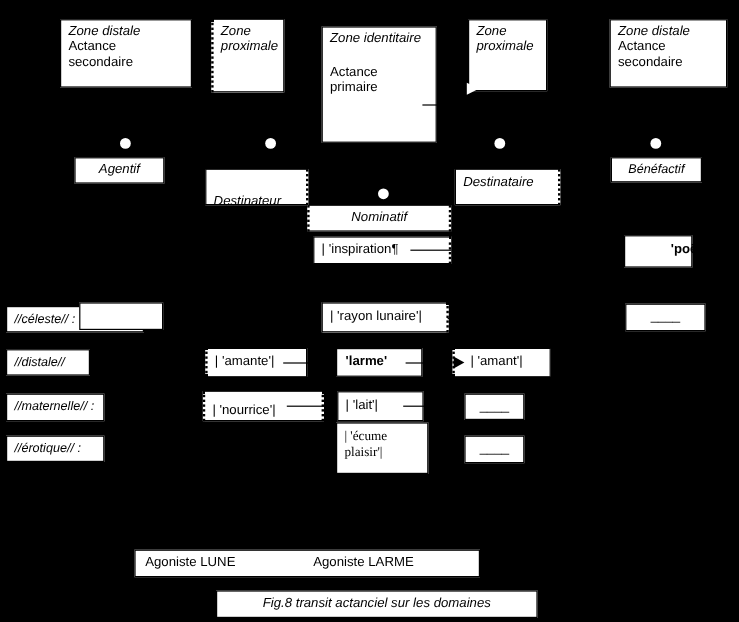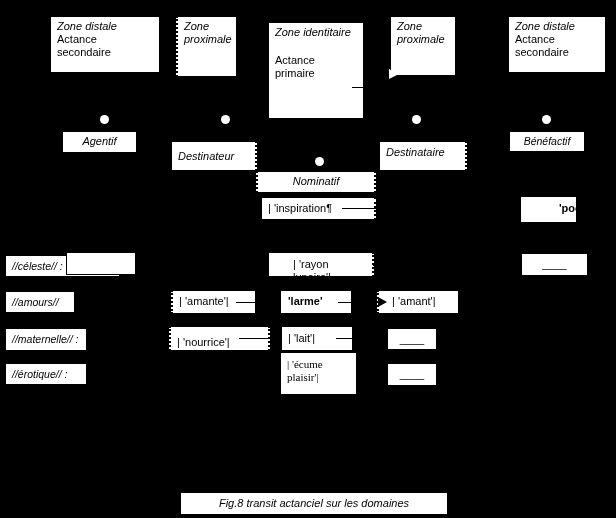--- a/index.html
+++ b/index.html
@@ -83,21 +83,21 @@
   <div class="dot" style="left:221px;top:115px;"></div>
   <div class="dot" style="left:412px;top:115px;"></div>
   <div class="dot" style="left:542px;top:115px;"></div>
   <div class="dot" style="left:315px;top:157px;"></div>
 
   <div class="box" style="left:62px;top:131px;width:75px;height:22px;">
     <span class="pad ctr i">Agentif</span>
   </div>
 
   <div class="box dotR" style="left:171px;top:141px;width:86px;height:30px;">
-    <span class="pad i" style="padding-top:8px;">Destinateur</span>
+    <span class="pad i" style="padding-top:20px;">Destinateur</span>
   </div>
 
   <div class="box dotR" style="left:379px;top:141px;width:88px;height:30px;">
     <span class="pad i" style="padding-top:4px;">Destinataire</span>
   </div>
 
   <div class="box" style="left:509px;top:131px;width:76px;height:21px;">
     <span class="pad ctr i tiny">Bénéfactif</span>
   </div>
 
@@ -115,30 +115,30 @@
   </div>
 
   <div class="box" style="left:5px;top:255px;width:115px;height:22px;">
     <span class="pad i" style="font-size:10.5px;padding-top:4px;">//céleste// :</span>
   </div>
   <div class="box" style="left:66px;top:252px;width:70px;height:23px;">
     <span class="pad b" style="padding-top:4px;padding-left:7px;margin-top:40px;">lune'</span>
   </div>
 
   <div class="box dotR" style="left:268px;top:252px;width:106px;height:25px;">
-    <span class="pad" style="padding-top:5px;margin-left:18px;">| 'rayon lunaire'|</span>
+    <span class="pad" style="padding-top:5px;">| 'rayon lunaire'|</span>
   </div>
   <div class="ln" style="left:373px;top:265px;width:28px;"></div>
 
   <div class="box" style="left:521px;top:253px;width:67px;height:23px;">
     <span class="pad ctr" style="padding-top:4px;">____</span>
   </div>
 
   <div class="box" style="left:5px;top:291px;width:70px;height:22px;">
-    <span class="pad i" style="font-size:10.5px;padding-top:4px;">//amours//</span>
+    <span class="pad i" style="font-size:10.5px;padding-top:4px;">//distale//</span>
   </div>
 
   <div class="box dotL" style="left:171px;top:290px;width:85px;height:24px;">
     <span class="pad" style="padding-top:4px;">| 'amante'|</span>
   </div>
   <div class="ln" style="left:236px;top:302px;width:26px;"></div>
 
   <div class="box" style="left:280px;top:290px;width:72px;height:24px;">
     <span class="pad b" style="padding-top:4px;padding-left:7px;">'larme'</span>
   </div>
@@ -175,19 +175,23 @@
     <span class="pad" style="padding-top:5px;">
       <span style="display:block;">| 'écume</span>
       <span style="display:block;">plaisir'|</span>
     </span>
   </div>
 
   <div class="box" style="left:387px;top:363px;width:50px;height:23px;">
     <span class="pad ctr" style="padding-top:4px;">____</span>
   </div>
 
+  <div class="box" style="left:112px;top:458px;width:288px;height:23px;">
+    <span style="position:absolute;left:8px;top:4px;">Agoniste LUNE</span>
+    <span style="position:absolute;left:148px;top:4px;">Agoniste LARME</span>
+  </div>
 
 
   <div class="box" style="left:180px;top:492px;width:268px;height:23px;">
     <span class="pad ctr i" style="padding-top:4px;">Fig.8 transit actanciel sur  les domaines</span>
   </div>
 
 </div>
 
 </body></html>

